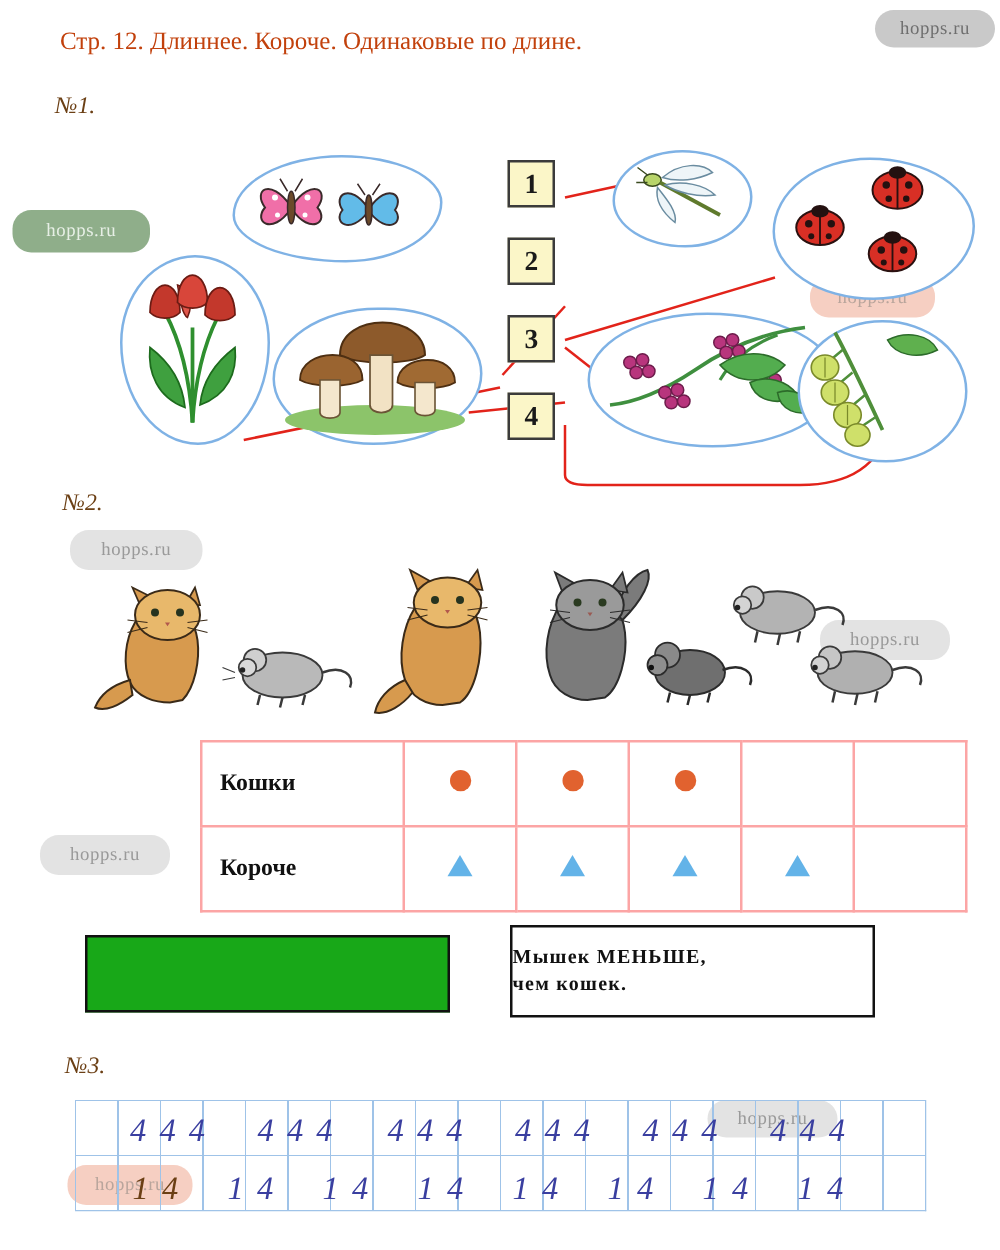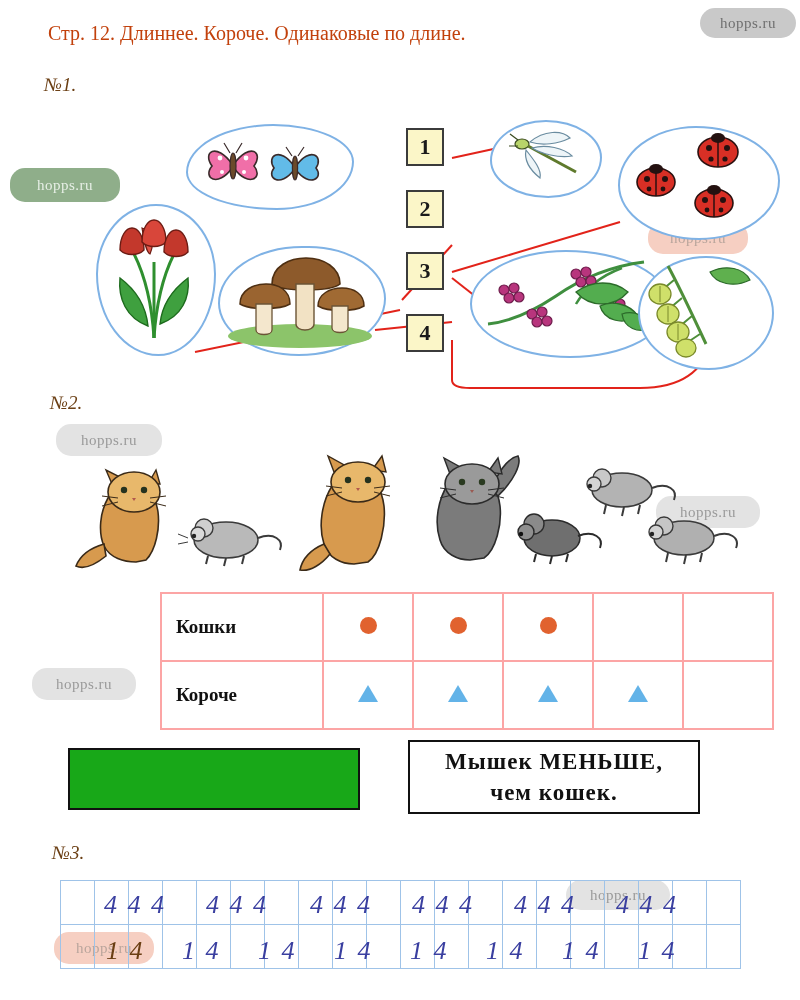--- a/index.html
+++ b/index.html
@@ -138,25 +138,24 @@
   .answerbox {
     position: absolute;
     left: 408px;
     top: 740px;
     width: 288px;
     height: 70px;
     border: 2px solid #111;
     background: #fff;
     display: flex;
     flex-direction: column;
-    align-items: center;
     justify-content: center;
     font-family: "Liberation Serif", serif;
     font-weight: bold;
-    font-size: 23px;
+    font-size: 16px;
     color: #111;
     letter-spacing: 1px;
     line-height: 1.35;
   }
 
   
   .grid {
     position: absolute;
     left: 60px;
     top: 880px;

